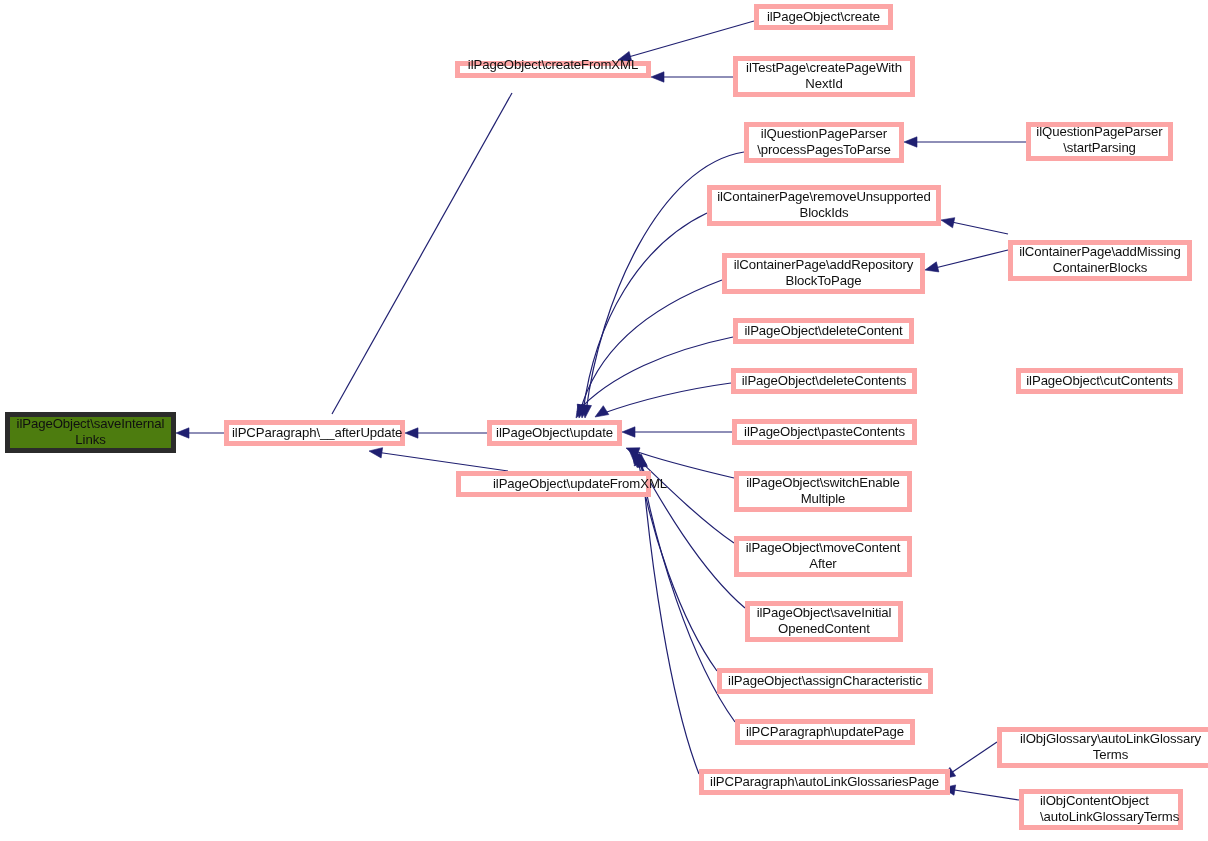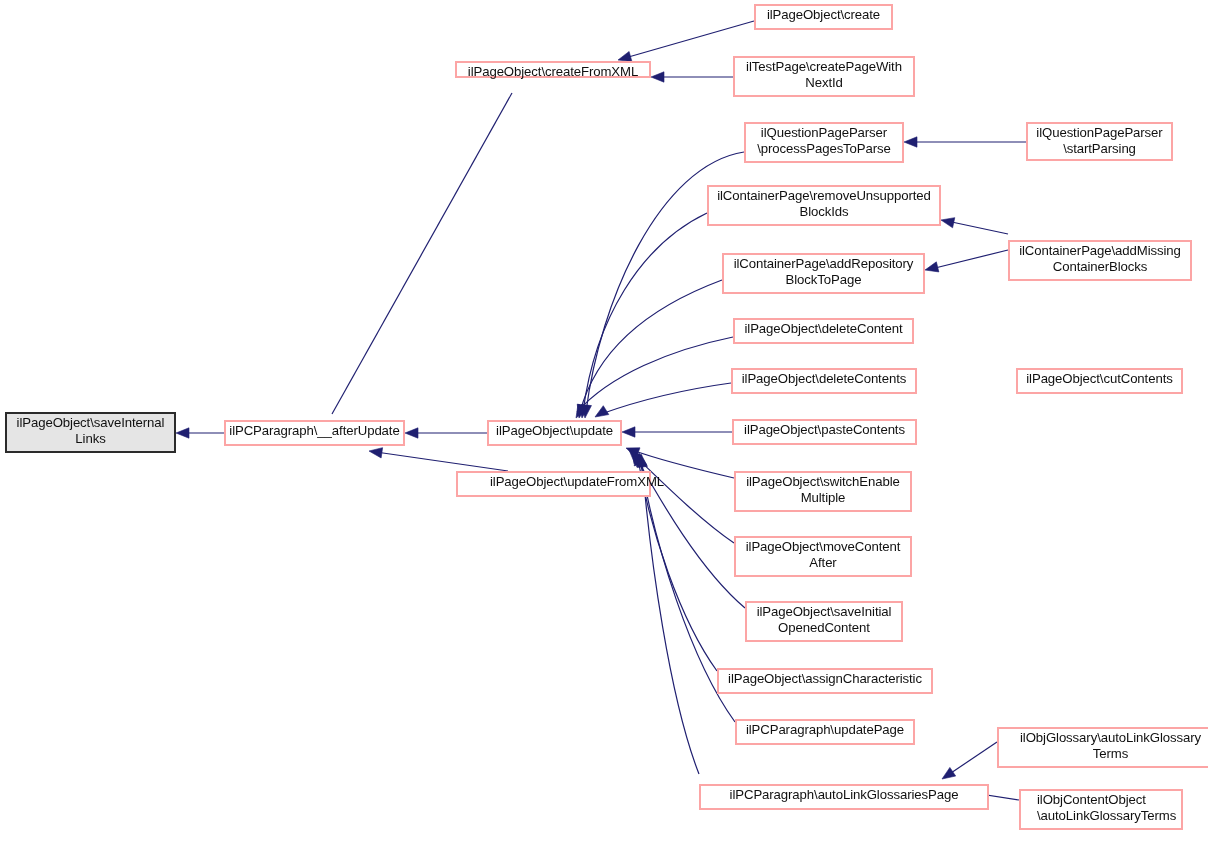--- a/index.html
+++ b/index.html
@@ -20,35 +20,35 @@
     position: absolute;
     left: 0;
     top: 0;
     width: 1208px;
     height: 841px;
     pointer-events: none;
   }
   .node {
     position: absolute;
     box-sizing: border-box;
-    border: 2px solid #fca5a5;
+    border: 5px solid #fca5a5;
     background: #ffffff;
     color: #101010;
     font-size: 13.2px;
     line-height: 15.5px;
     display: flex;
-    align-items: flex-start;
+    align-items: flex-end;
     justify-content: center;
     text-align: center;
     padding: 1px 3px;
     white-space: pre-line;
     letter-spacing: -0.1px;
   }
   .node.highlight {
-    background: #e5e5e5;
+    background: #4d7c0f;
     border-color: #2b2b2b;
   }
   .node.leftalign {
     justify-content: flex-start;
     text-align: left;
     padding-left: 16px;
   }
   .node-label {
     display: block;
     width: 100%;
@@ -131,19 +131,19 @@
       <div class="node" style="left: 1016px; top: 368px; width: 167px; height: 26px;"><span class="node-label">ilPageObject\cutContents</span></div>
       <div class="node" style="left: 732px; top: 419px; width: 185px; height: 26px;"><span class="node-label">ilPageObject\pasteContents</span></div>
       <div class="node" style="left: 734px; top: 471px; width: 178px; height: 41px;"><span class="node-label">ilPageObject\switchEnable
 Multiple</span></div>
       <div class="node" style="left: 734px; top: 536px; width: 178px; height: 41px;"><span class="node-label">ilPageObject\moveContent
 After</span></div>
       <div class="node" style="left: 745px; top: 601px; width: 158px; height: 41px;"><span class="node-label">ilPageObject\saveInitial
 OpenedContent</span></div>
       <div class="node" style="left: 717px; top: 668px; width: 216px; height: 26px;"><span class="node-label">ilPageObject\assignCharacteristic</span></div>
       <div class="node" style="left: 735px; top: 719px; width: 180px; height: 26px;"><span class="node-label">ilPCParagraph\updatePage</span></div>
-      <div class="node" style="left: 699px; top: 769px; width: 290px; height: 26px; margin-top: 15px;"><span class="node-label">ilPCParagraph\autoLinkGlossariesPage</span></div>
+      <div class="node" style="left: 699px; top: 769px; width: 251px; height: 26px;"><span class="node-label">ilPCParagraph\autoLinkGlossariesPage</span></div>
       <div class="node" style="left: 997px; top: 727px; width: 227px; height: 41px;"><span class="node-label">ilObjGlossary\autoLinkGlossary
 Terms</span></div>
       <div class="node leftalign" style="left: 1019px; top: 789px; width: 164px; height: 41px;"><span class="node-label">ilObjContentObject
 \autoLinkGlossaryTerms</span></div>
     </div>
 </div>
 
 </body></html>

